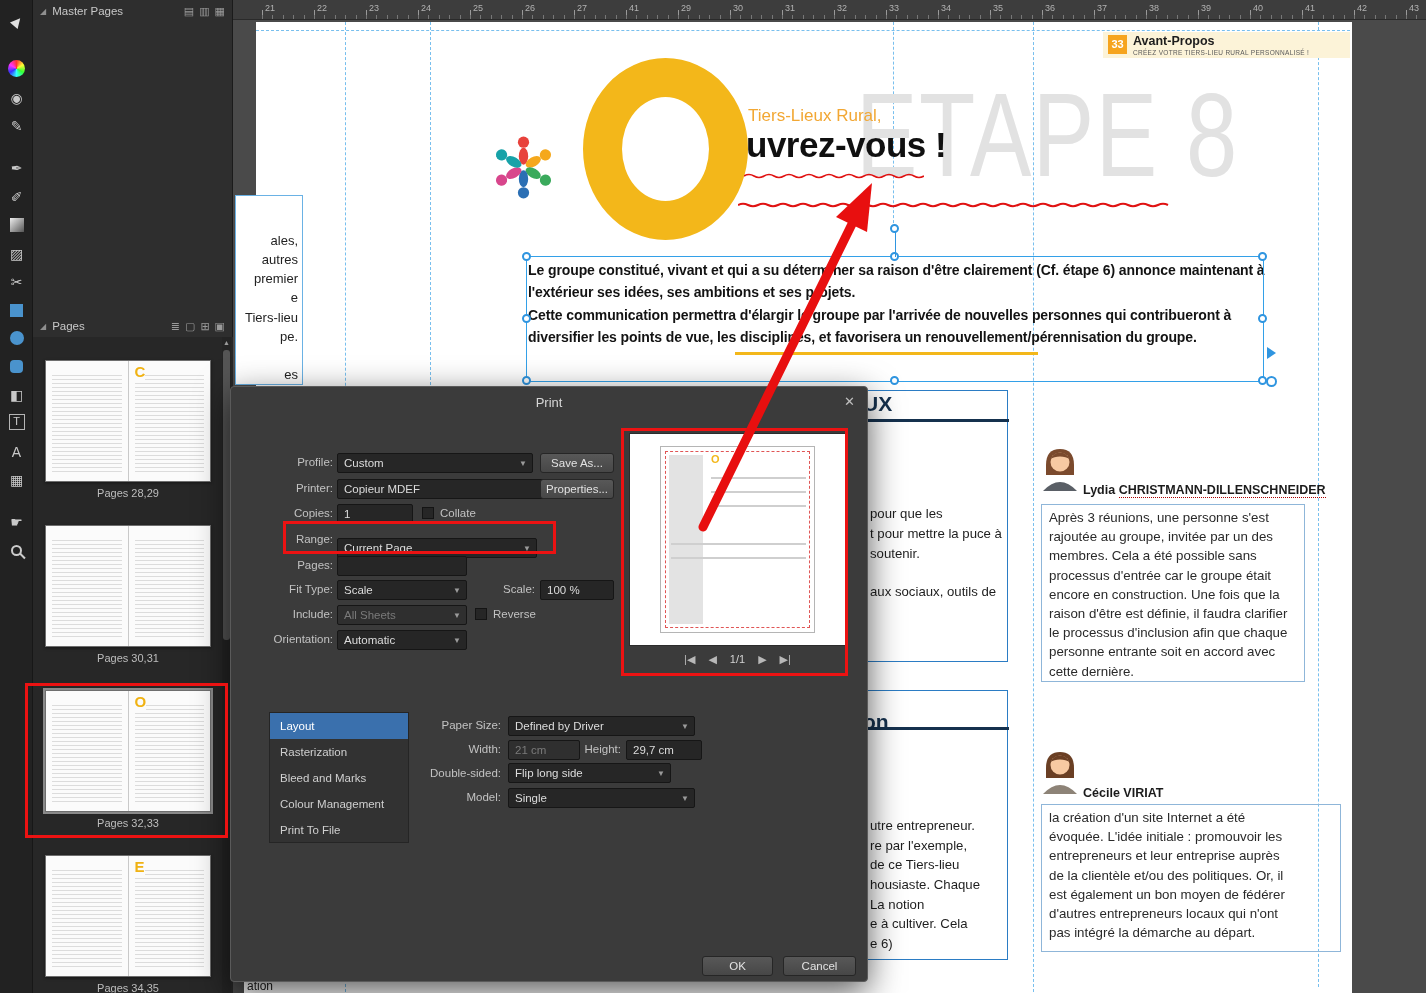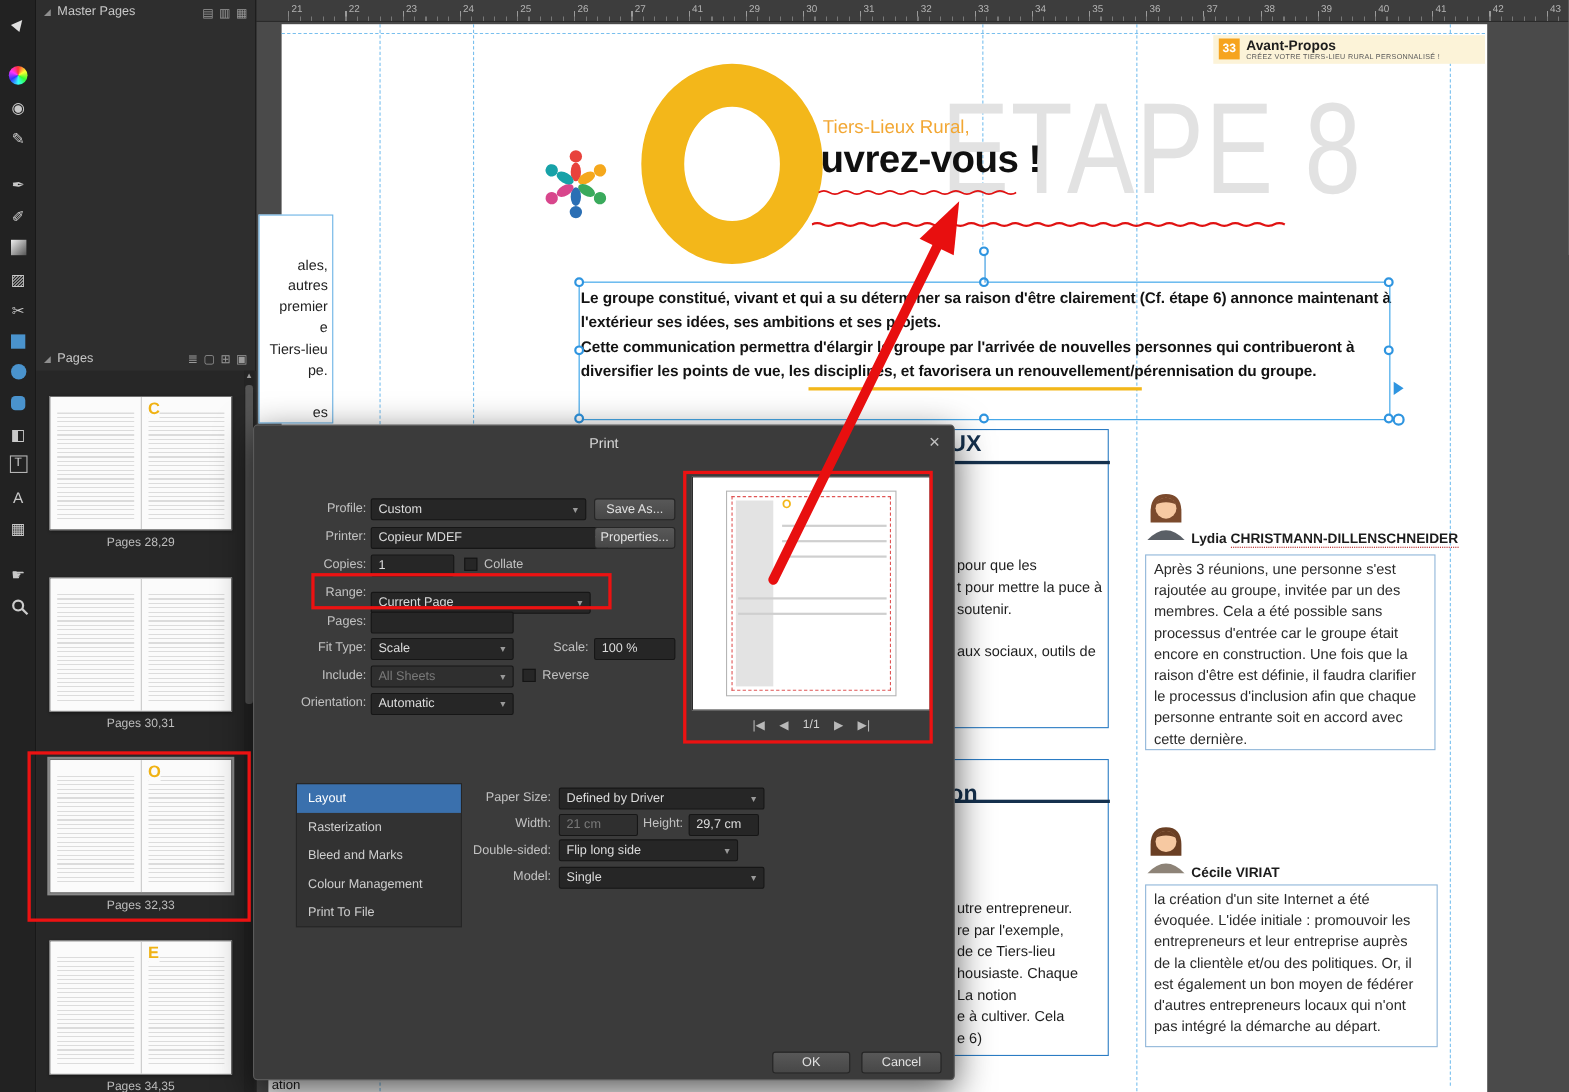--- a/index.html
+++ b/index.html
@@ -104,21 +104,21 @@
 .cb{position:absolute;width:12px;height:12px;background:#262626;border:1px solid #141414}
 .cb-label{position:absolute;color:#c2c2c2}
 .pv{position:absolute;left:398px;top:46px;width:217px;height:213px;background:#fff;border:1px solid #2c2c2c}
 .pvpage{position:absolute;left:30px;top:12px;right:30px;bottom:12px;border:1px solid #b5b5b5;background:#fff}
 .pvbleed{position:absolute;inset:4px;border:1px dashed #e05555}
 .pvcol{position:absolute;left:8px;top:8px;bottom:8px;width:34px;background:#e3e3e3}
 .pvO{position:absolute;left:50px;top:6px;color:#f3b71a;font-weight:700;font-size:11px}
 .pvln{position:absolute;left:50px;right:8px;height:2px;background:#cfcfcf}
 .pvnav{position:absolute;left:398px;top:263px;width:217px;height:18px;display:flex;justify-content:center;align-items:center;gap:13px;color:#b8b8b8;font-size:11px}
 .pvnav .ind{color:#d2d2d2}
-.seclist{position:absolute;left:38px;top:325px;width:151px;height:131px;background:#323232;border:1px solid #252525}
+.seclist{position:absolute;left:38px;top:325px;width:140px;height:131px;background:#323232;border:1px solid #252525}
 .sec-item{height:26px;line-height:26px;padding-left:10px;font-size:11.5px;color:#cfcfcf}
 .sec-item.selected{background:#3a70ad;color:#fff}
 
 
 .annot{position:absolute;border:3px solid #ec1212;z-index:55;pointer-events:none}
 .arrow{position:absolute;left:0;top:0;z-index:60;pointer-events:none}
 </style>
 </head>
 <body>
 
@@ -361,21 +361,21 @@
         <svg class="avatar" style="left:784px;top:726px" width="40" height="46" viewBox="0 0 40 46">
           <path d="M6 20 Q6 4 20 4 Q34 4 34 20 L34 30 L6 30 Z" fill="#6a3f24"></path>
           <circle cx="20" cy="17" r="9.5" fill="#f7c9a2"></circle>
           <path d="M10.5 14 Q14 7 20 7.5 Q26 7 29.5 14 Q26 11.5 20 11.5 Q14 11.5 10.5 14Z" fill="#6a3f24"></path>
           <path d="M3 46 Q20 28 37 46 Z" fill="#8d8377"></path>
         </svg>
         <div class="pname" style="left:827px;top:764px">
           <span>Cécile</span>
           <span>VIRIAT</span>
         </div>
-        <div class="pbox" style="left:785px;top:782px;width:266px;height:148px">
+        <div class="pbox" style="left:785px;top:782px;width:300px;height:148px">
             <div class="pline">la création d'un site Internet a été</div>
             <div class="pline">évoquée. L'idée initiale : promouvoir les</div>
             <div class="pline">entrepreneurs et leur entreprise auprès</div>
             <div class="pline">de la clientèle et/ou des politiques. Or, il</div>
             <div class="pline">est également un bon moyen de fédérer</div>
             <div class="pline">d'autres entrepreneurs locaux qui n'ont</div>
             <div class="pline">pas intégré la démarche au départ.</div>
           </div>
 
       <div class="midframe" style="top: 368px; height: 272px;"></div>
@@ -462,21 +462,21 @@
         <div class="sec-item">Colour Management</div>
         <div class="sec-item">Print To File</div>
       </div>
 
     <div class="dlabel w100" style="top:332px;left:170px">Paper Size:</div>
     <div class="dd" style="left:277px;top:329px;width:187px"><span>Defined by Driver</span><span class="caret">▼</span></div>
 
     <div class="dlabel w100" style="top:356px;left:170px">Width:</div>
     <div class="inp dis" style="left:277px;top:353px;width:72px">21 cm</div>
     <div class="dlabel w60" style="top:356px;left:330px">Height:</div>
-    <div class="inp" style="left:395px;top:353px;width:64px">29,7 cm</div>
+    <div class="inp" style="left:395px;top:353px;width:76px">29,7 cm</div>
 
     <div class="dlabel w100" style="top:380px;left:170px">Double-sided:</div>
     <div class="dd" style="left:277px;top:376px;width:163px"><span>Flip long side</span><span class="caret">▼</span></div>
 
     <div class="dlabel w100" style="top:404px;left:170px">Model:</div>
     <div class="dd" style="left:277px;top:401px;width:187px"><span>Single</span><span class="caret">▼</span></div>
 
     <div class="btn" style="left:471px;top:569px;width:71px">OK</div>
     <div class="btn" style="left:552px;top:569px;width:73px">Cancel</div>
   </div>

